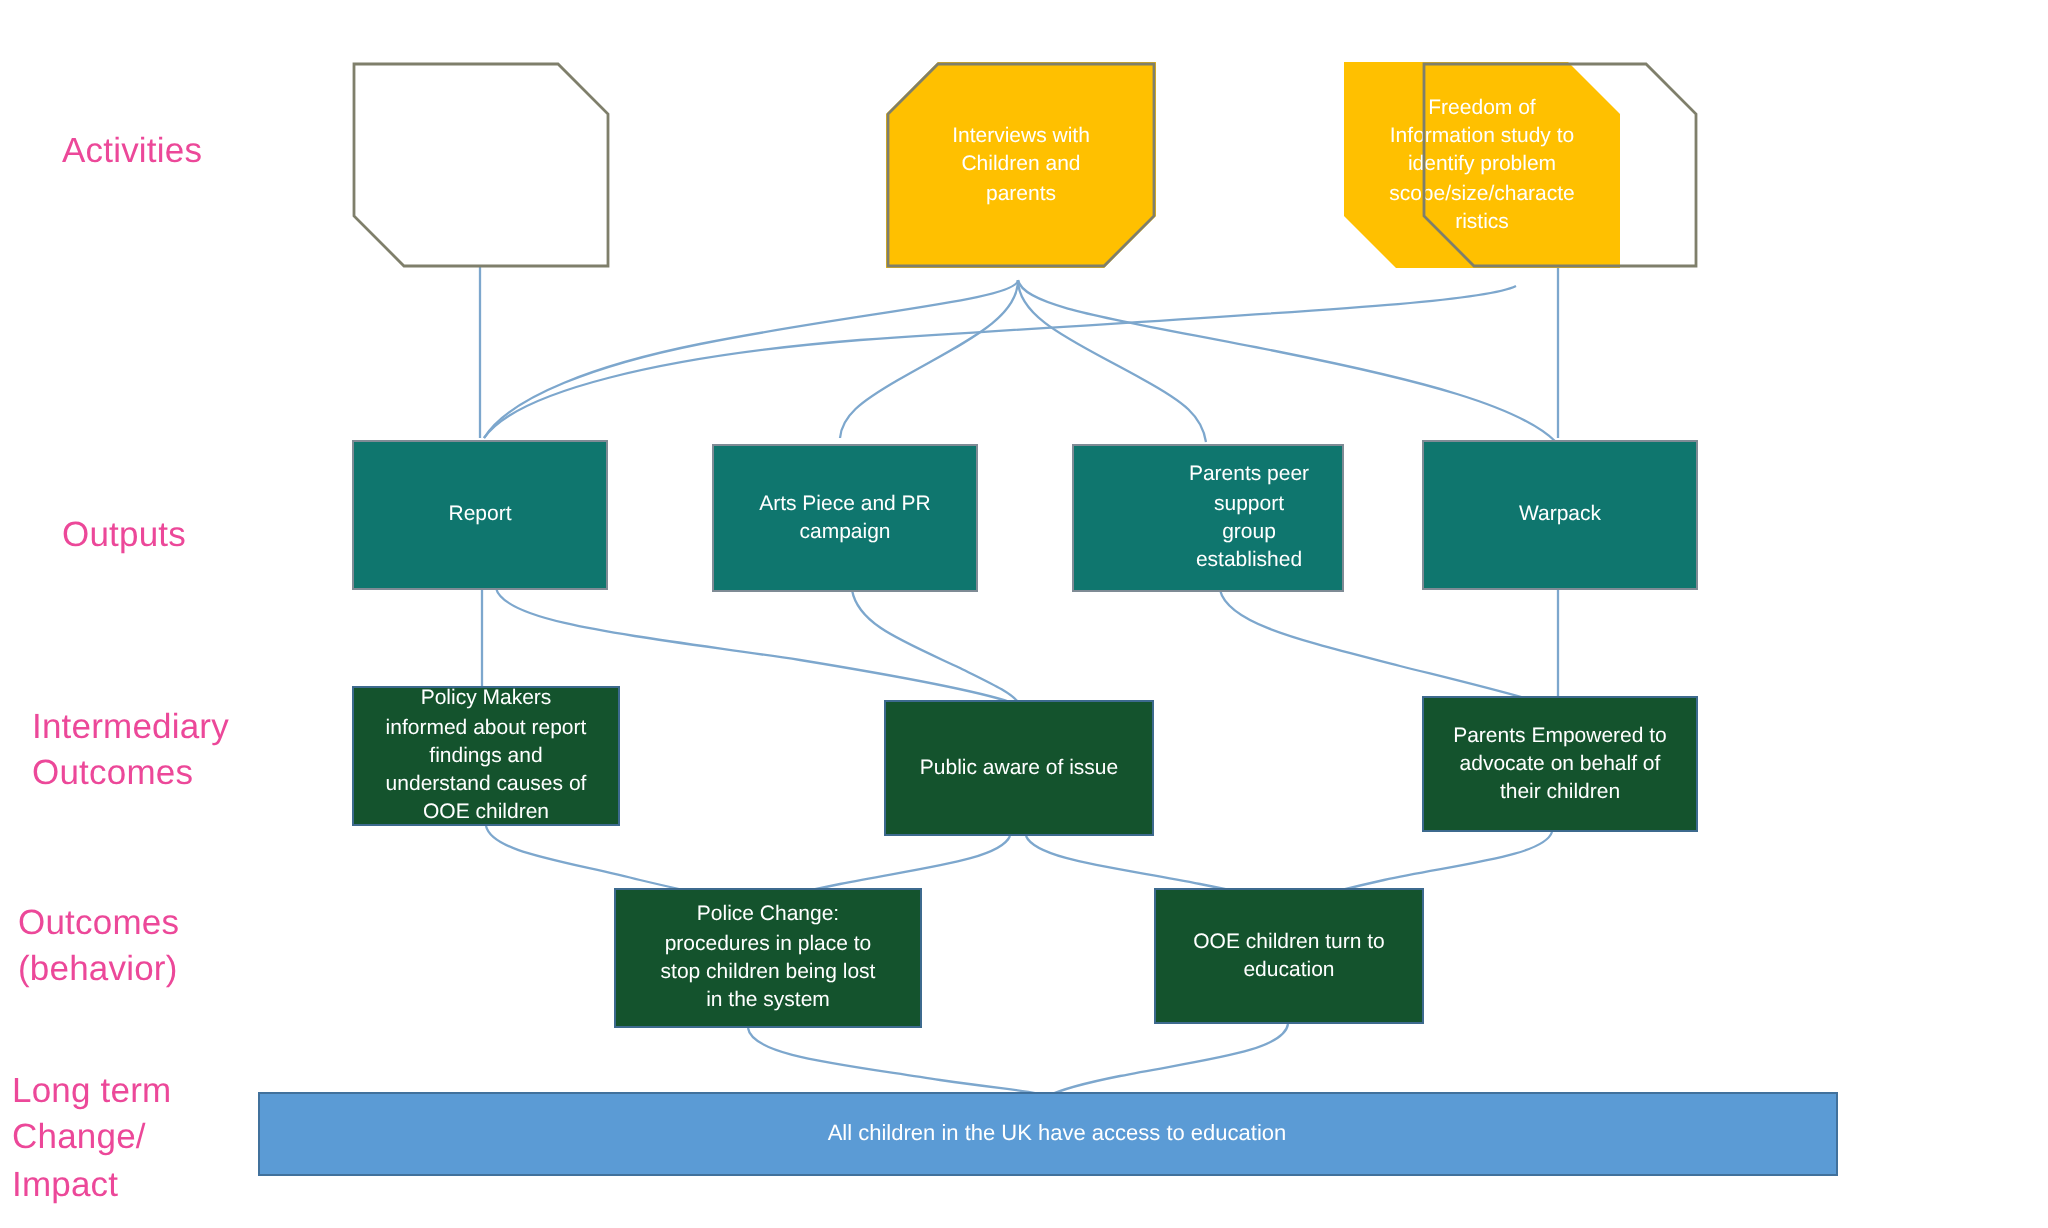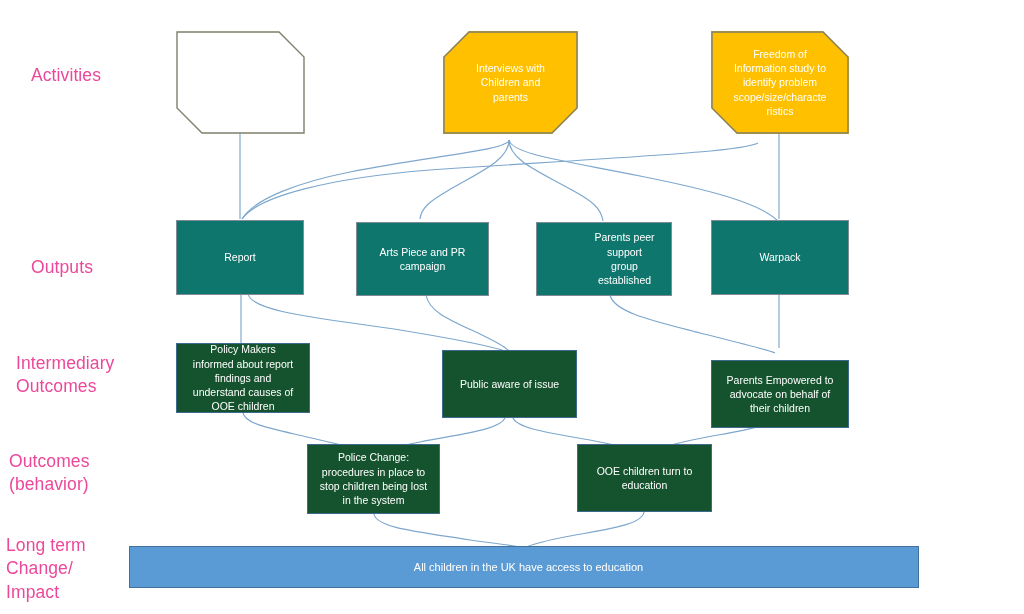--- a/index.html
+++ b/index.html
@@ -153,21 +153,21 @@
 
   <div class="node activity cut-tl-br" style="left:443px; top:31px; width:135px; height:103px;">
     <span>Interviews with
 Children and
 parents</span>
   </div>
   <svg class="activity-outline" style="left:443px; top:31px;" width="135" height="103">
     <polygon points="26,1 134,1 134,77 109,102 1,102 1,26"></polygon>
   </svg>
 
-  <div class="node activity cut-tr-bl" style="left:711px; top:31px; width:138px; height:103px;">
+  <div class="node activity cut-tr-bl" style="left:672px; top:31px; width:138px; height:103px;">
     <span>Freedom of
 Information study to
 identify problem
 scope/size/characte
 ristics</span>
   </div>
   <svg class="activity-outline" style="left:711px; top:31px;" width="138" height="103">
     <polygon points="1,1 112,1 137,26 137,102 26,102 1,77"></polygon>
   </svg>
 
@@ -194,27 +194,27 @@
 informed about report
 findings and
 understand causes of
 OOE children</span>
   </div>
 
   <div class="node outcome" style="left:442px; top:350px; width:135px; height:68px;">
     <span>Public aware of issue</span>
   </div>
 
-  <div class="node outcome" style="left:711px; top:348px; width:138px; height:68px;margin-top:12px;">
+  <div class="node outcome" style="left:711px; top:348px; width:138px; height:68px;">
     <span>Parents Empowered to
 advocate on behalf of
 their children</span>
   </div>
 
-  <div class="node outcome" style="left:307px; top:444px; width:133px; height:70px;">
+  <div class="node outcome" style="left:307px; top:444px; width:154px; height:70px;">
     <span>Police Change:
 procedures in place to
 stop children being lost
 in the system</span>
   </div>
 
   <div class="node outcome" style="left:577px; top:444px; width:135px; height:68px;">
     <span>OOE children turn to
 education</span>
   </div>

